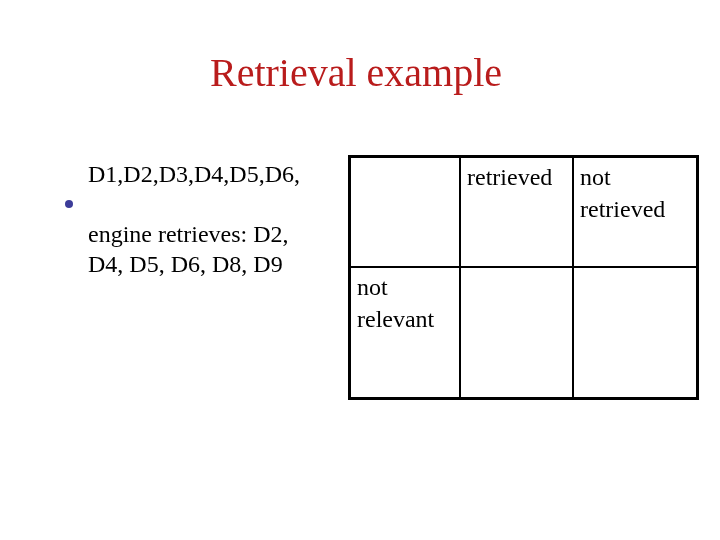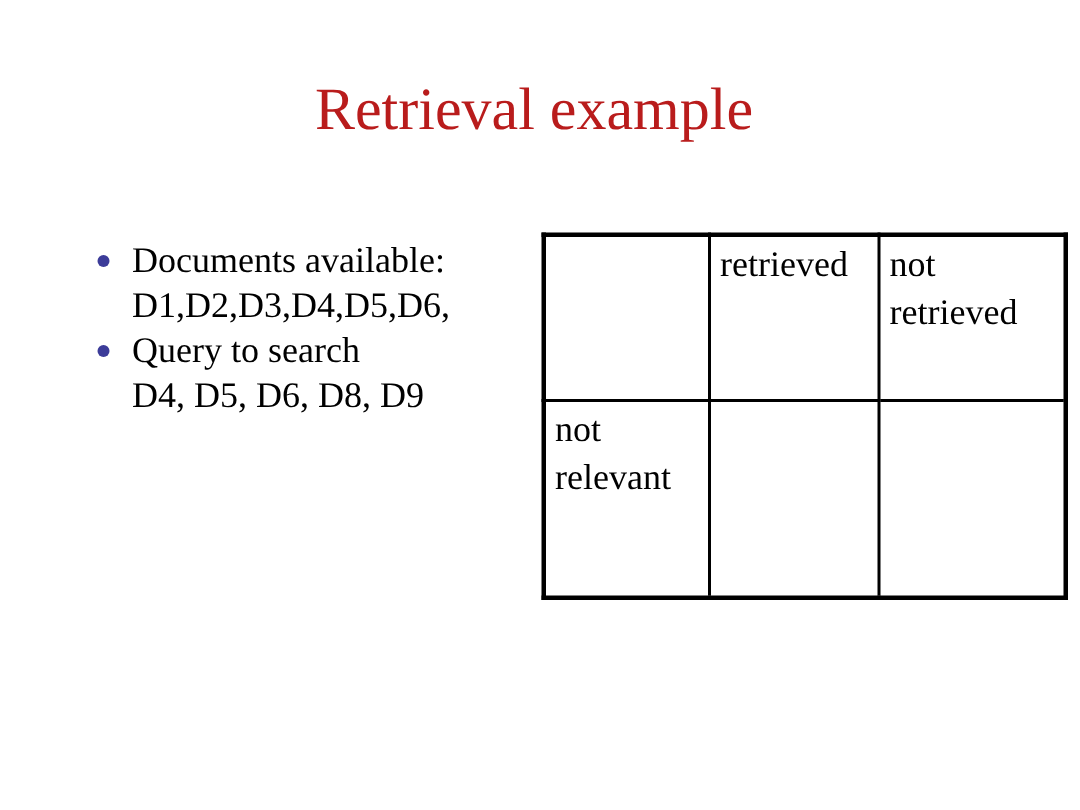--- a/index.html
+++ b/index.html
@@ -52,21 +52,21 @@
     height: 8px;
     border-radius: 50%;
     background: #3C3C99;
     font-size: 0;
     line-height: 0;
     color: transparent;
     overflow: hidden;
   }
   table.grid {
     position: absolute;
-    left: 361px;
+    left: 348px;
     top: 155px;
     border-collapse: collapse;
     table-layout: fixed;
     border: 3px solid #000000;
   }
   table.grid td {
     border: 2px solid #000000;
     vertical-align: top;
     font-size: 24px;
     line-height: 32px;
@@ -82,29 +82,27 @@
 </style>
 </head>
 <body>
 
 <div class="slide">
 
   <div class="slide-title">Retrieval example</div>
 
   <div class="bullet-block">
     <div class="bullet-line">
-      <span class="bullet-dot"></span>
-      <span>Documents available:</span>
-    </div>
-    <div class="bullet-line">
       <span>D1,D2,D3,D4,D5,D6,</span>
     </div>
     <div class="bullet-line">
       <span class="bullet-dot"></span>
-      <span>Query to search</span>
+    </div>
+    <div class="bullet-line">
+      <span>engine retrieves: D2,</span>
     </div>
     <div class="bullet-line">
       <span>D4, D5, D6, D8, D9</span>
     </div>
   </div>
 
   <table class="grid">
     <tbody>
         <tr class="row-header">
       <td class="col-label"></td>

